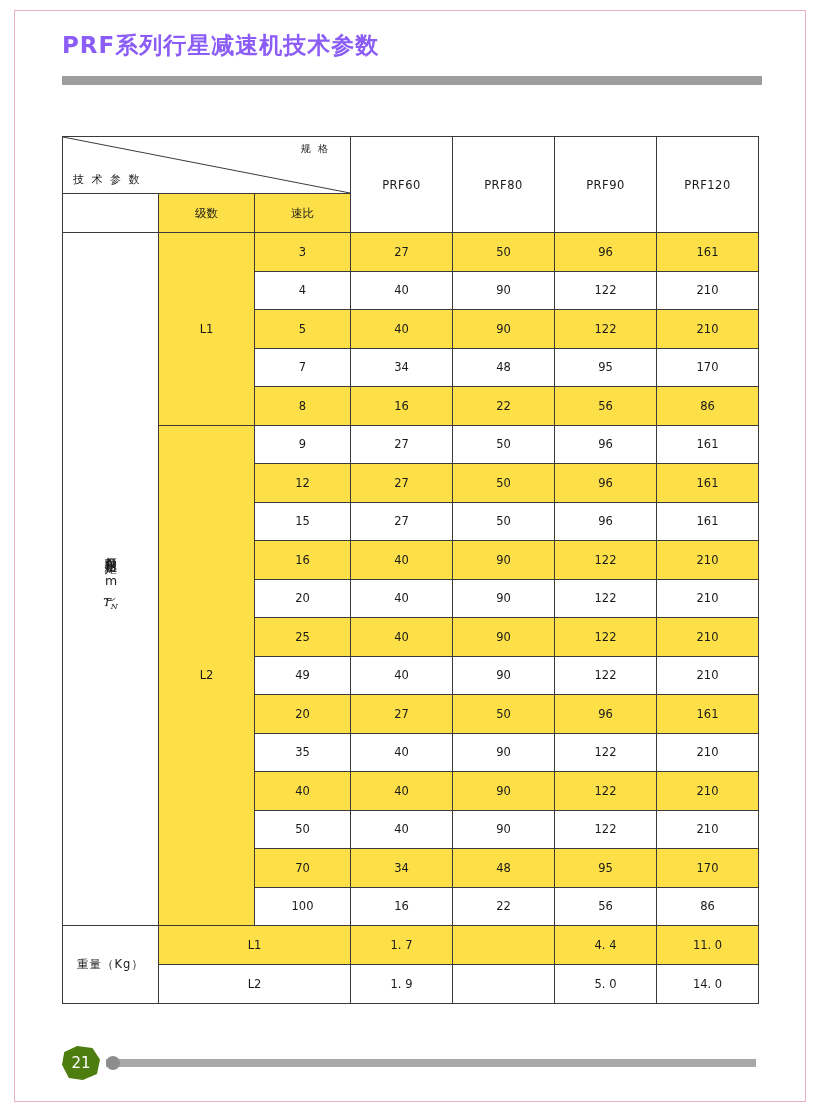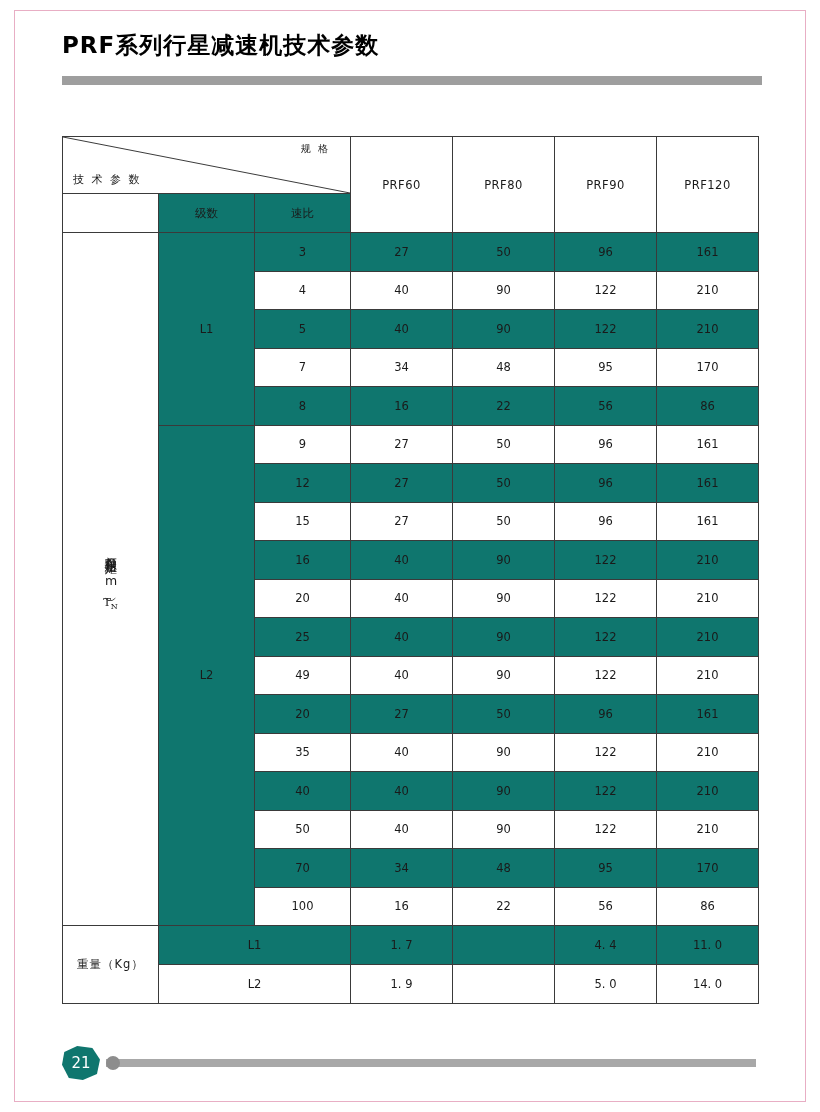--- a/index.html
+++ b/index.html
@@ -37,21 +37,21 @@
     position: absolute;
     left: 62px;
     top: 26px;
     width: 700px;
     height: 52px;
   }
   .title {
     font-family: "DejaVu Sans", sans-serif;
     font-size: 23px;
     font-weight: bold;
-    color: #000000;
+    color: #8b5cf6;
     letter-spacing: 1px;
     white-space: nowrap;
     line-height: 38px;
   }
   .header-rule {
     position: absolute;
     left: 62px;
     top: 76px;
     width: 700px;
     height: 9px;
@@ -72,21 +72,21 @@
   table.spec td, table.spec th {
     border: 1px solid #3a3a3a;
     font-family: "DejaVu Sans", sans-serif;
     font-size: 11.5px;
     color: #1a1a1a;
     text-align: center;
     vertical-align: middle;
     padding: 0;
     font-weight: normal;
   }
-  .shade { background: #0f766e; }
+  .shade { background: #fde047; }
   .hdr-row td { height: 56px; }
   .sub-row td { height: 38px; }
   .data-row td { height: 37.5px; }
   .wt-row td { height: 38px; }
 
   
   .diag {
     position: relative;
     height: 56px;
   }
@@ -123,41 +123,42 @@
     line-height: 1.15;
     display: inline-block;
   }
   .vert-wrap {
     display: flex;
     align-items: center;
     justify-content: center;
     height: 100%;
   }
   .tn {
+    font-style: italic;
     font-family: "DejaVu Serif", serif;
   }
   .tn sub { font-size: 8px; }
   .stage-label { font-size: 12.5px; }
   .wt-label { font-size: 12.5px; letter-spacing: 1px; }
 
   
   .footer {
     position: absolute;
     left: 62px;
     top: 1046px;
     width: 700px;
     height: 34px;
   }
   .page-badge {
     position: absolute;
     left: 0;
     top: 0;
     width: 38px;
     height: 34px;
-    background: #0f766e;
+    background: #4d7c0f;
     color: #ffffff;
     font-family: "DejaVu Sans", sans-serif;
     font-size: 15px;
     display: flex;
     align-items: center;
     justify-content: center;
     clip-path: polygon(6% 18%, 40% 0%, 80% 6%, 100% 40%, 92% 82%, 55% 100%, 18% 94%, 0% 55%);
   }
   .footer-bar {
     position: absolute;

